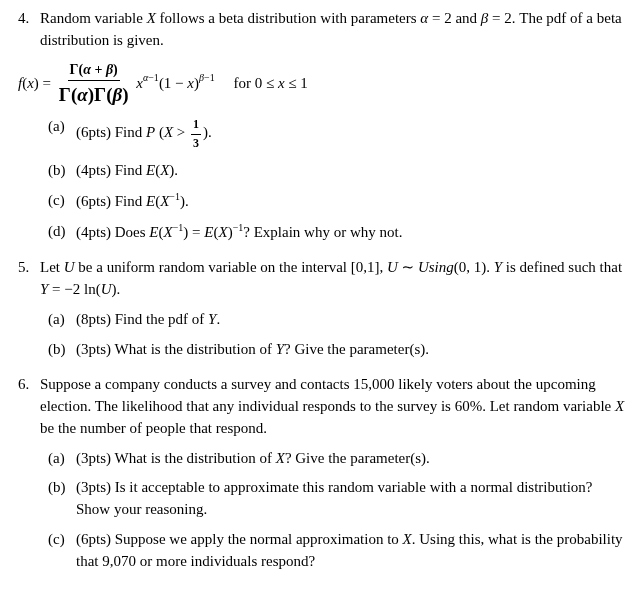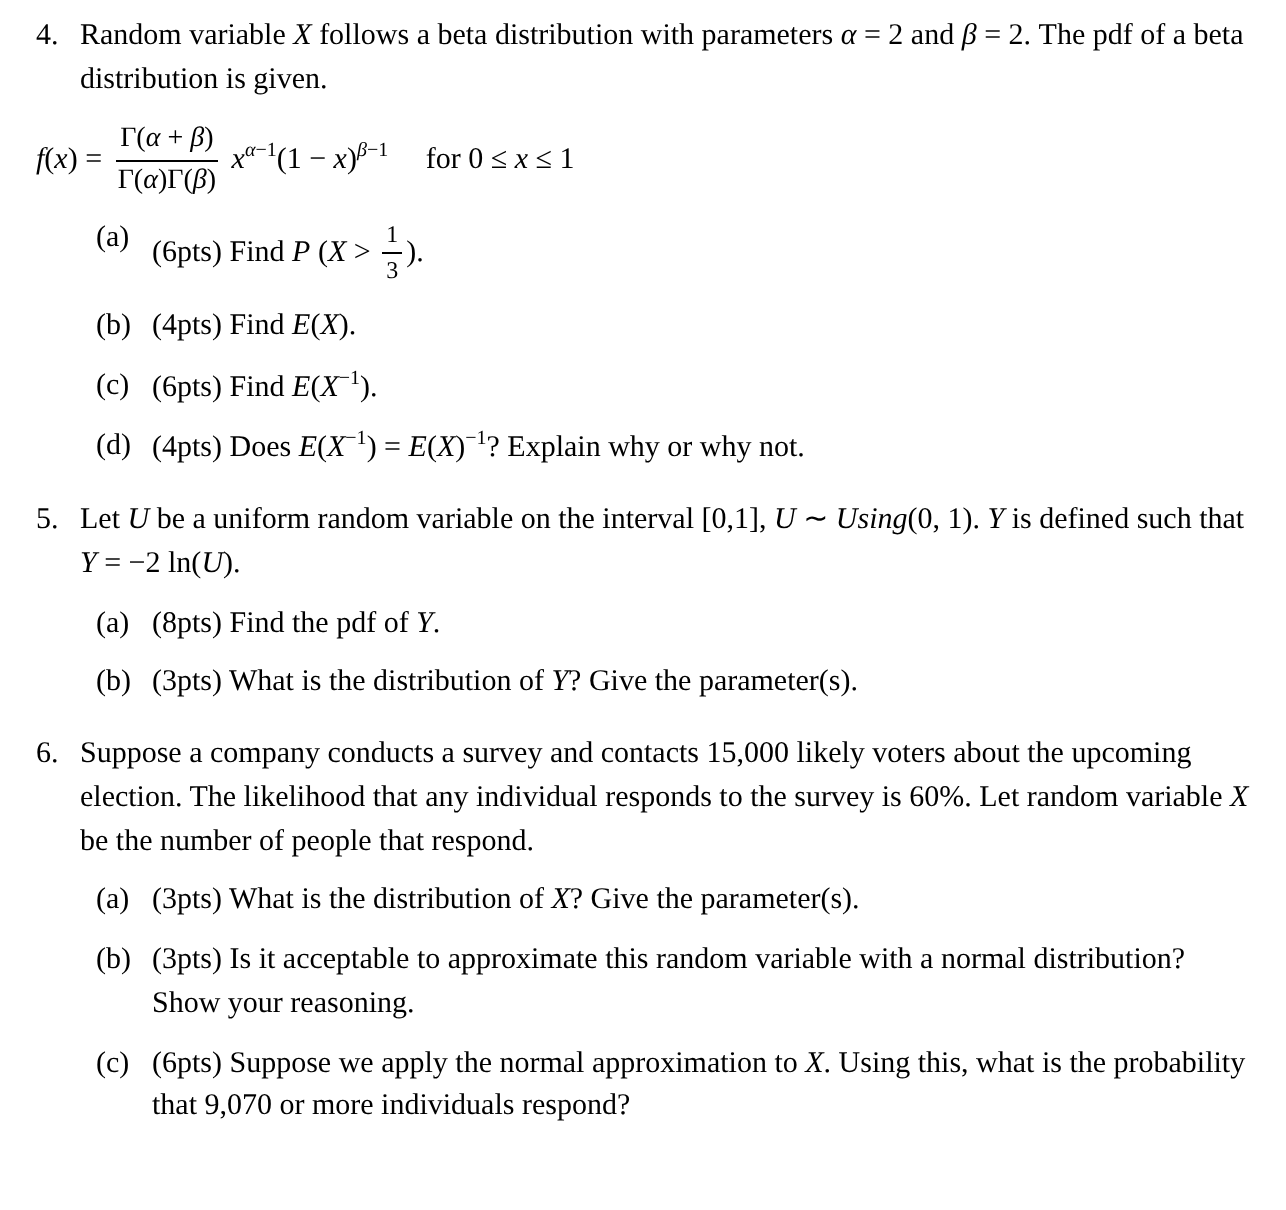--- a/index.html
+++ b/index.html
@@ -45,29 +45,30 @@
     .formula-block {
       margin: 8px 0 6px 0;
       font-size: 15px;
     }
     .fraction {
       display: inline-flex;
       flex-direction: column;
       align-items: center;
       vertical-align: middle;
       margin: 0 2px;
+      font-weight: bold;
     }
     .fraction .numer {
       border-bottom: 1px solid #000;
       padding: 0 2px;
       font-size: 14px;
     }
     .fraction .denom {
       padding: 0 2px;
-      font-size: 14px;
+      font-size: 19px;
     }
     .math {
       font-style: italic;
     }
     sup { font-size: 10px; vertical-align: super; margin-top: 48px; }
   </style>
 </head>
 <body>
 
 <div class="problem">

